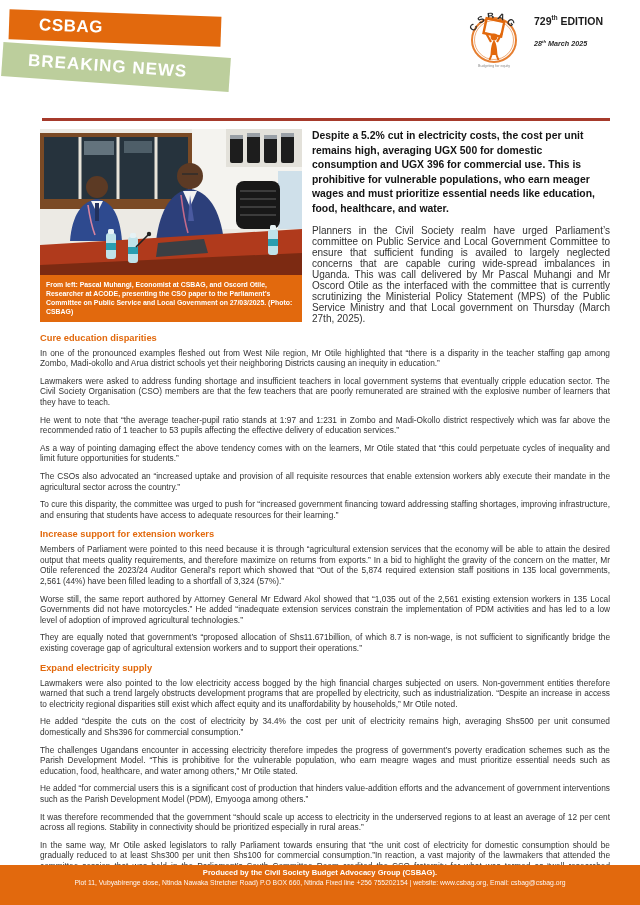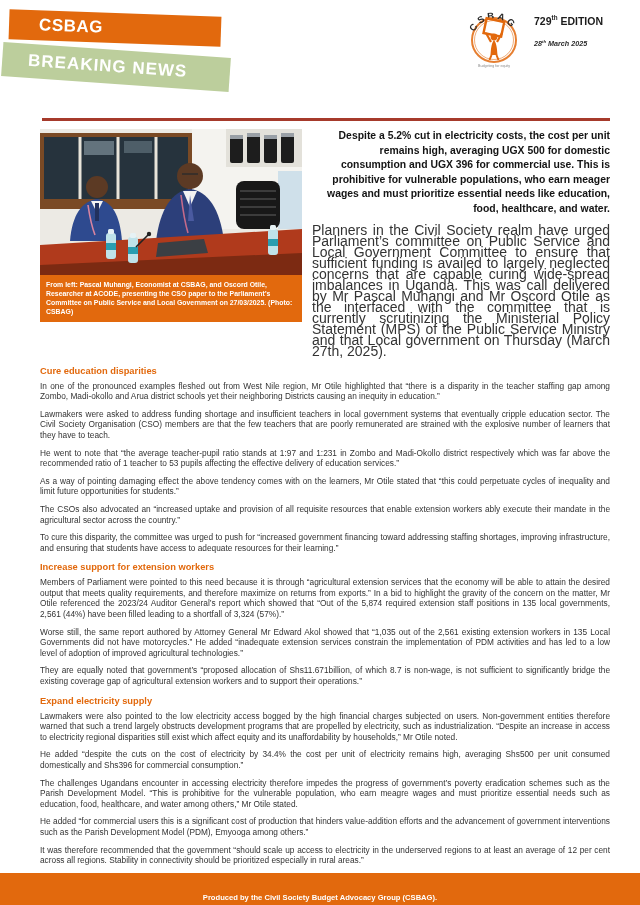--- a/index.html
+++ b/index.html
@@ -40,34 +40,34 @@
   
   .main-row { display:flex; gap:10px; margin:0 30px 4px 40px; }
   .photo-col { width:262px; flex:0 0 262px; }
   .photo-frame { width:262px; height:146px; display:block; }
   .photo-caption {
     background:#E2690D; color:#fff; font-size:6.9px; font-weight:bold;
     line-height:9px; padding:5px 6px 6px; text-align:left;
   }
   .text-col { flex:1; }
   .intro-highlight {
-    font-size:10.4px; font-weight:bold; color:#141414; text-align:right;
+    font-size:10.4px; font-weight:bold; color:#141414; text-align:left;
     line-height:14.6px; margin-bottom:8px;
   }
-  .intro-para { font-size:14px; line-height:11px; color:#333; text-align:justify; }
+  .intro-para { font-size:10px; line-height:11px; color:#333; text-align:justify; }
 
   
   .article { margin:0 30px 0 40px; }
   .section-heading { color:#E2690D; font-size:9.3px; font-weight:bold; margin:9px 0 5px; }
   .body-para { font-size:8.3px; line-height:10.6px; color:#333; text-align:justify; margin:0 0 7px; }
 
   
   .footer {
-    position:absolute; left:0; right:0; bottom:0; height:32px;
-    background:#E2690D; color:#fff; text-align:center; padding-top:20px;
+    position:absolute; left:0; right:0; bottom:0; height:40px;
+    background:#E2690D; color:#fff; text-align:center; padding-top:3px;
   }
   .footer-line1 { font-size:7.6px; font-weight:bold; }
   .footer-line2 { font-size:6.8px; margin-top:2px; opacity:.95; }
 </style>
 </head>
 <body>
 
 <div class="page">
 
   <div class="masthead">

